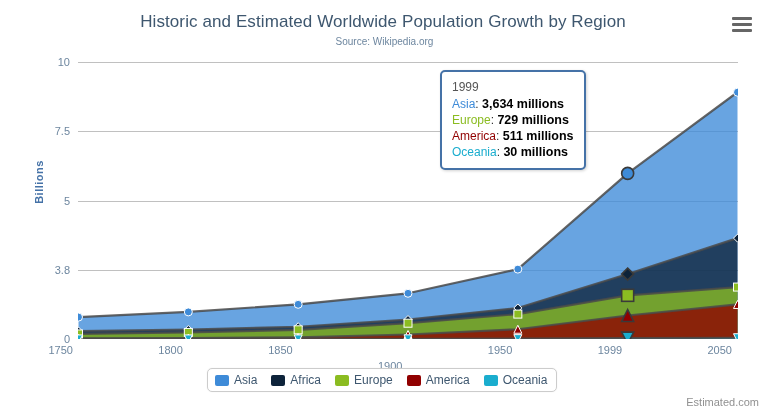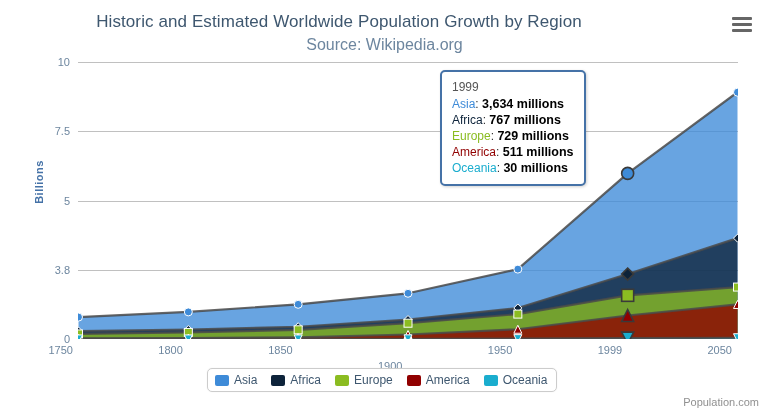--- a/index.html
+++ b/index.html
@@ -25,27 +25,28 @@
   
   .chart-title {
     position: absolute;
     left: 0; top: 12px;
     width: 678px;
     text-align: center;
     font-size: 17px;
     color: #3E576F;
     letter-spacing: 0.1px;
     white-space: nowrap;
+    padding-left: 44px;
   }
   .chart-subtitle {
     position: absolute;
     left: 0; top: 36px;
     width: 769px;
     text-align: center;
-    font-size: 16px;
+    font-size: 10px;
     color: #6D869F;
     white-space: nowrap;
   }
 
   
   .context-button {
     position: absolute;
     right: 14px; top: 14px;
     width: 26px; height: 22px;
     cursor: pointer;
@@ -328,21 +329,20 @@
       <div class="xlab" style="left: 627.667px;">1999</div>
       <div class="xlab" style="left: 737.5px;">2050</div>
     </div>
 
   <div class="axis-title-y">Billions</div>
 
   <div class="tooltip">
     <div class="tt-header">1999</div>
     <div id="tooltip-rows">
         <div class="tt-row"><span class="tt-name" style="color: rgb(62, 139, 216);">Asia</span><span style="color: rgb(51, 51, 51);">: </span><span class="tt-val">3,634 millions</span></div>
-        <div class="tt-row"><span class="tt-name" style="color: rgb(13, 35, 58);">Africa</span><span style="color: rgb(51, 51, 51);">: </span><span class="tt-val">767 millions</span></div>
         <div class="tt-row"><span class="tt-name" style="color: rgb(139, 188, 33);">Europe</span><span style="color: rgb(51, 51, 51);">: </span><span class="tt-val">729 millions</span></div>
         <div class="tt-row"><span class="tt-name" style="color: rgb(145, 0, 0);">America</span><span style="color: rgb(51, 51, 51);">: </span><span class="tt-val">511 millions</span></div>
         <div class="tt-row"><span class="tt-name" style="color: rgb(26, 173, 206);">Oceania</span><span style="color: rgb(51, 51, 51);">: </span><span class="tt-val">30 millions</span></div>
       </div>
   </div>
 
   <div class="legend" id="legend">
       <div class="legend-item">
         <span class="legend-swatch" style="background: rgb(62, 139, 216);"></span>
         <span class="legend-label">Asia</span>
@@ -358,15 +358,15 @@
       <div class="legend-item">
         <span class="legend-swatch" style="background: rgb(145, 0, 0);"></span>
         <span class="legend-label">America</span>
       </div>
       <div class="legend-item">
         <span class="legend-swatch" style="background: rgb(26, 173, 206);"></span>
         <span class="legend-label">Oceania</span>
       </div>
     </div>
 
-  <div class="credits">Population.com</div>
+  <div class="credits">Estimated.com</div>
 
 </div>
 
 </body></html>

